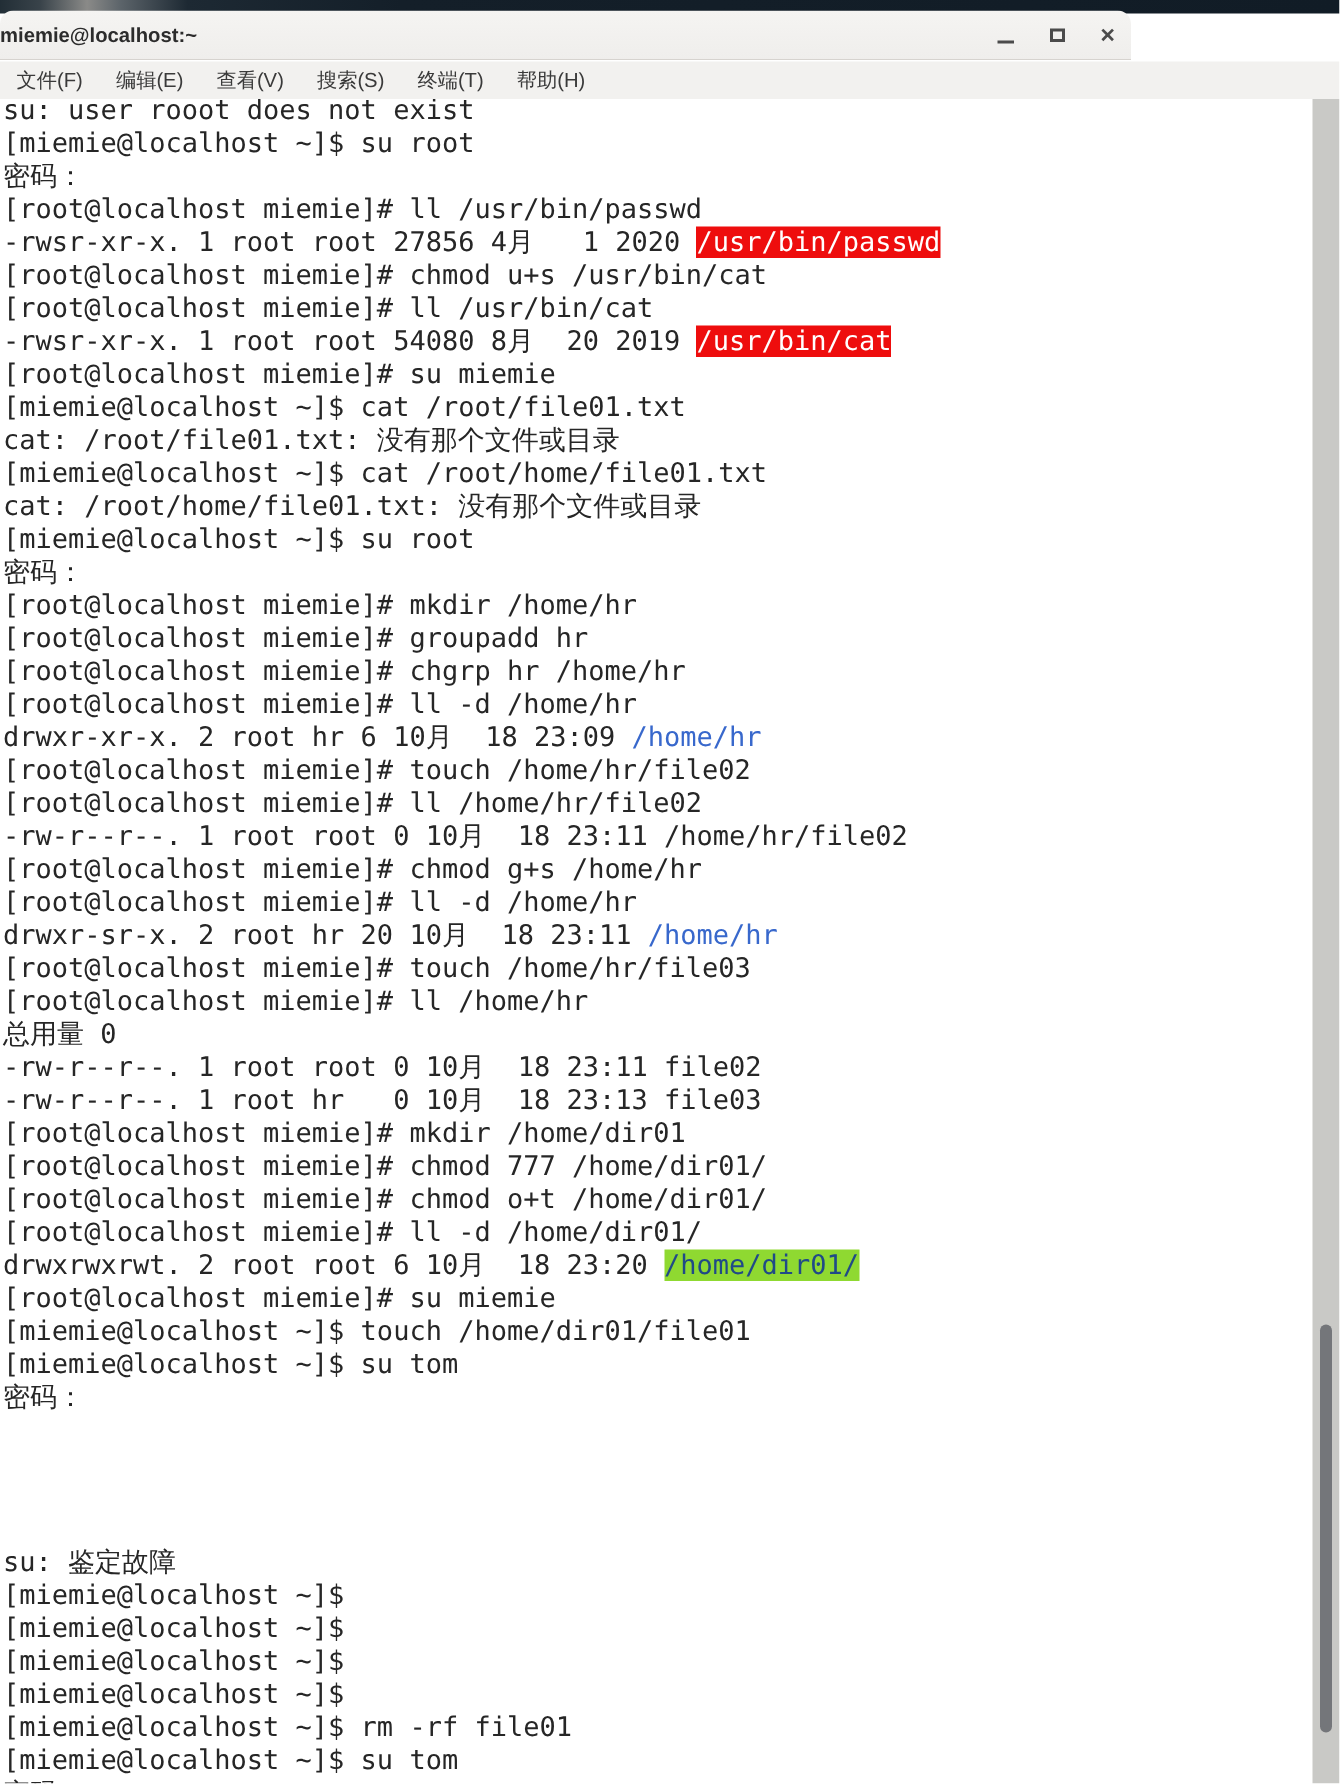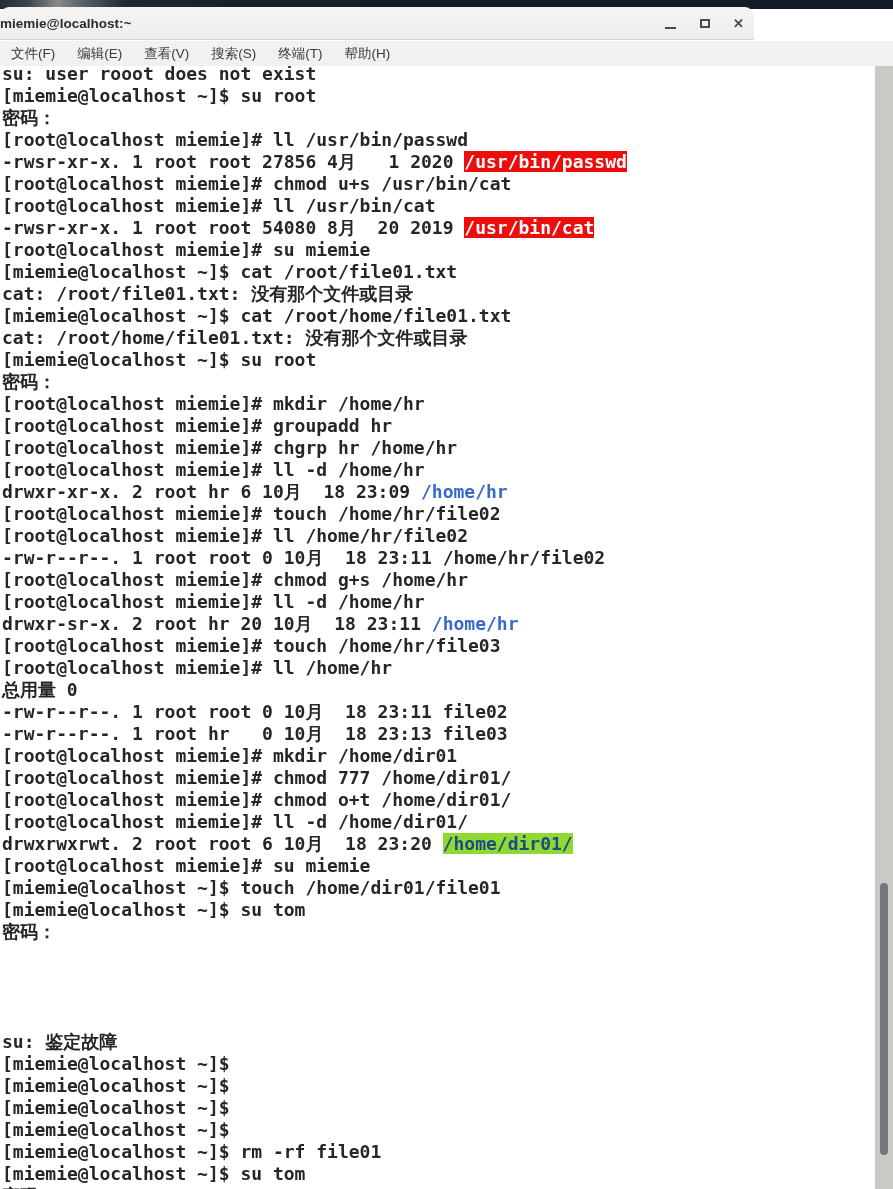--- a/index.html
+++ b/index.html
@@ -40,21 +40,21 @@
   .glyph-close { font-size: 13px; color: #4b4b4b; line-height: 1; font-weight: bold; }
   .menubar {
     position: absolute; top: 41px; left: 0; width: 893px; height: 25px;
     background: #f2f1ef;
     display: flex; align-items: center; padding-left: 10px; gap: 20px;
     font-size: 13.5px; color: #3a3a3a;
   }
   .menu-item { padding: 18px 1px; cursor: default; }
   .terminal {
     position: absolute; top: 66px; left: 0; width: 893px; height: 1123px;
-    background: #ffffff; overflow: hidden; cursor: text; font-weight: bold;
+    background: #ffffff; overflow: hidden; cursor: text;
   }
   .scrollback {
     margin-top: -3px; padding-left: 2px;
     font-family: "DejaVu Sans Mono", "Liberation Mono", monospace;
     font-size: 18px; line-height: 22px;
     white-space: pre;
   }
   .line { height: 22px; }
   .scroll-track {
     position: absolute; top: 66px; right: 0; width: 18px; height: 1123px;

